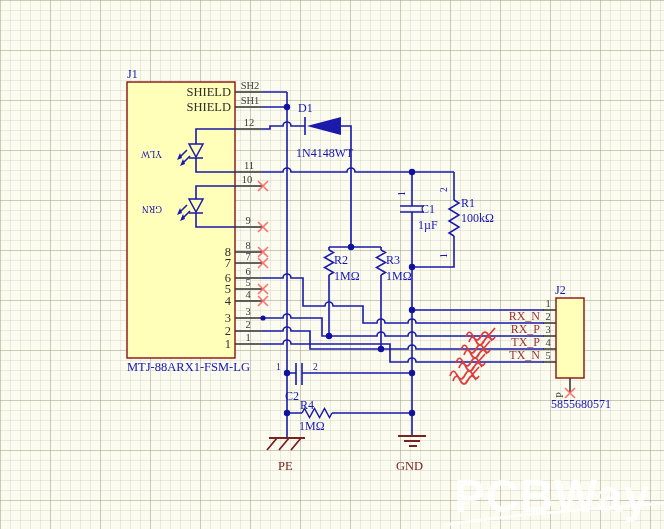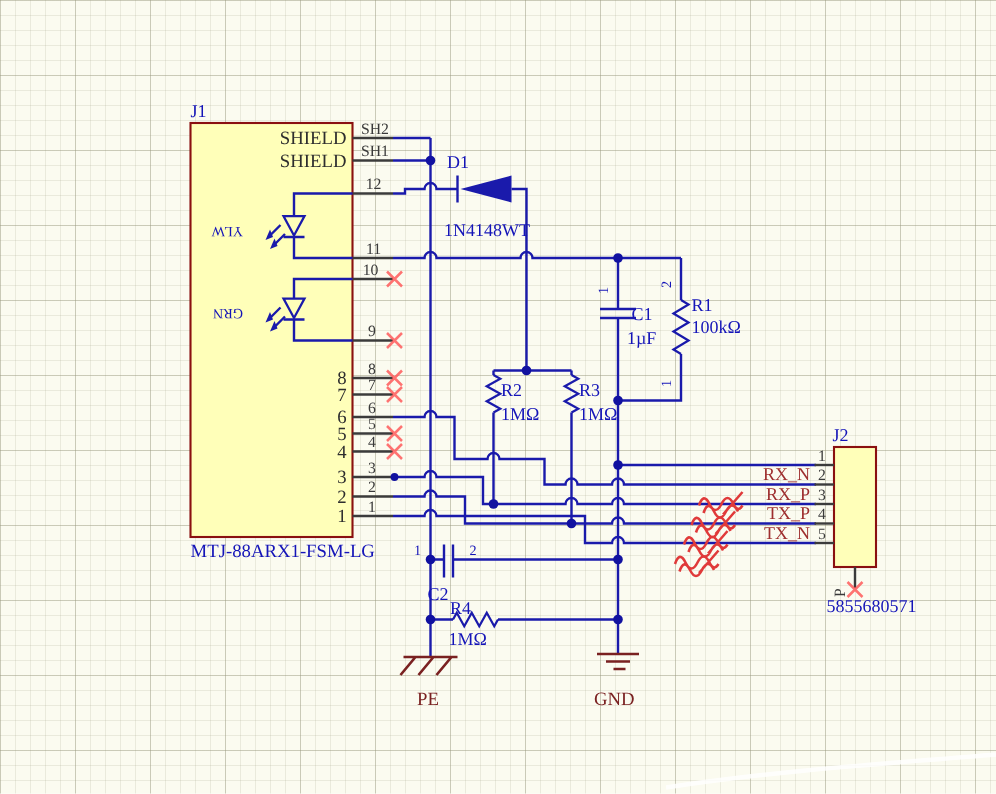--- a/index.html
+++ b/index.html
@@ -271,13 +271,14 @@
   <path class="ncx" d="M565,388 L575,398 M565,398 L575,388"></path>
   <text class="t-pin" transform="rotate(-90 563 398)" x="563" y="398">P</text>
   <text class="t-blue" x="551" y="408">5855680571</text>
 
 </svg>
 
 
 <svg class="swoosh" width="220" height="60" viewBox="0 0 220 60">
   <path d="M0,56 C80,44 150,40 220,34" stroke="rgba(255,255,255,0.8)" stroke-width="3" fill="none"></path>
 </svg>
+<div class="watermark">PCBWay</div>
 </div>
 
 </body></html>

